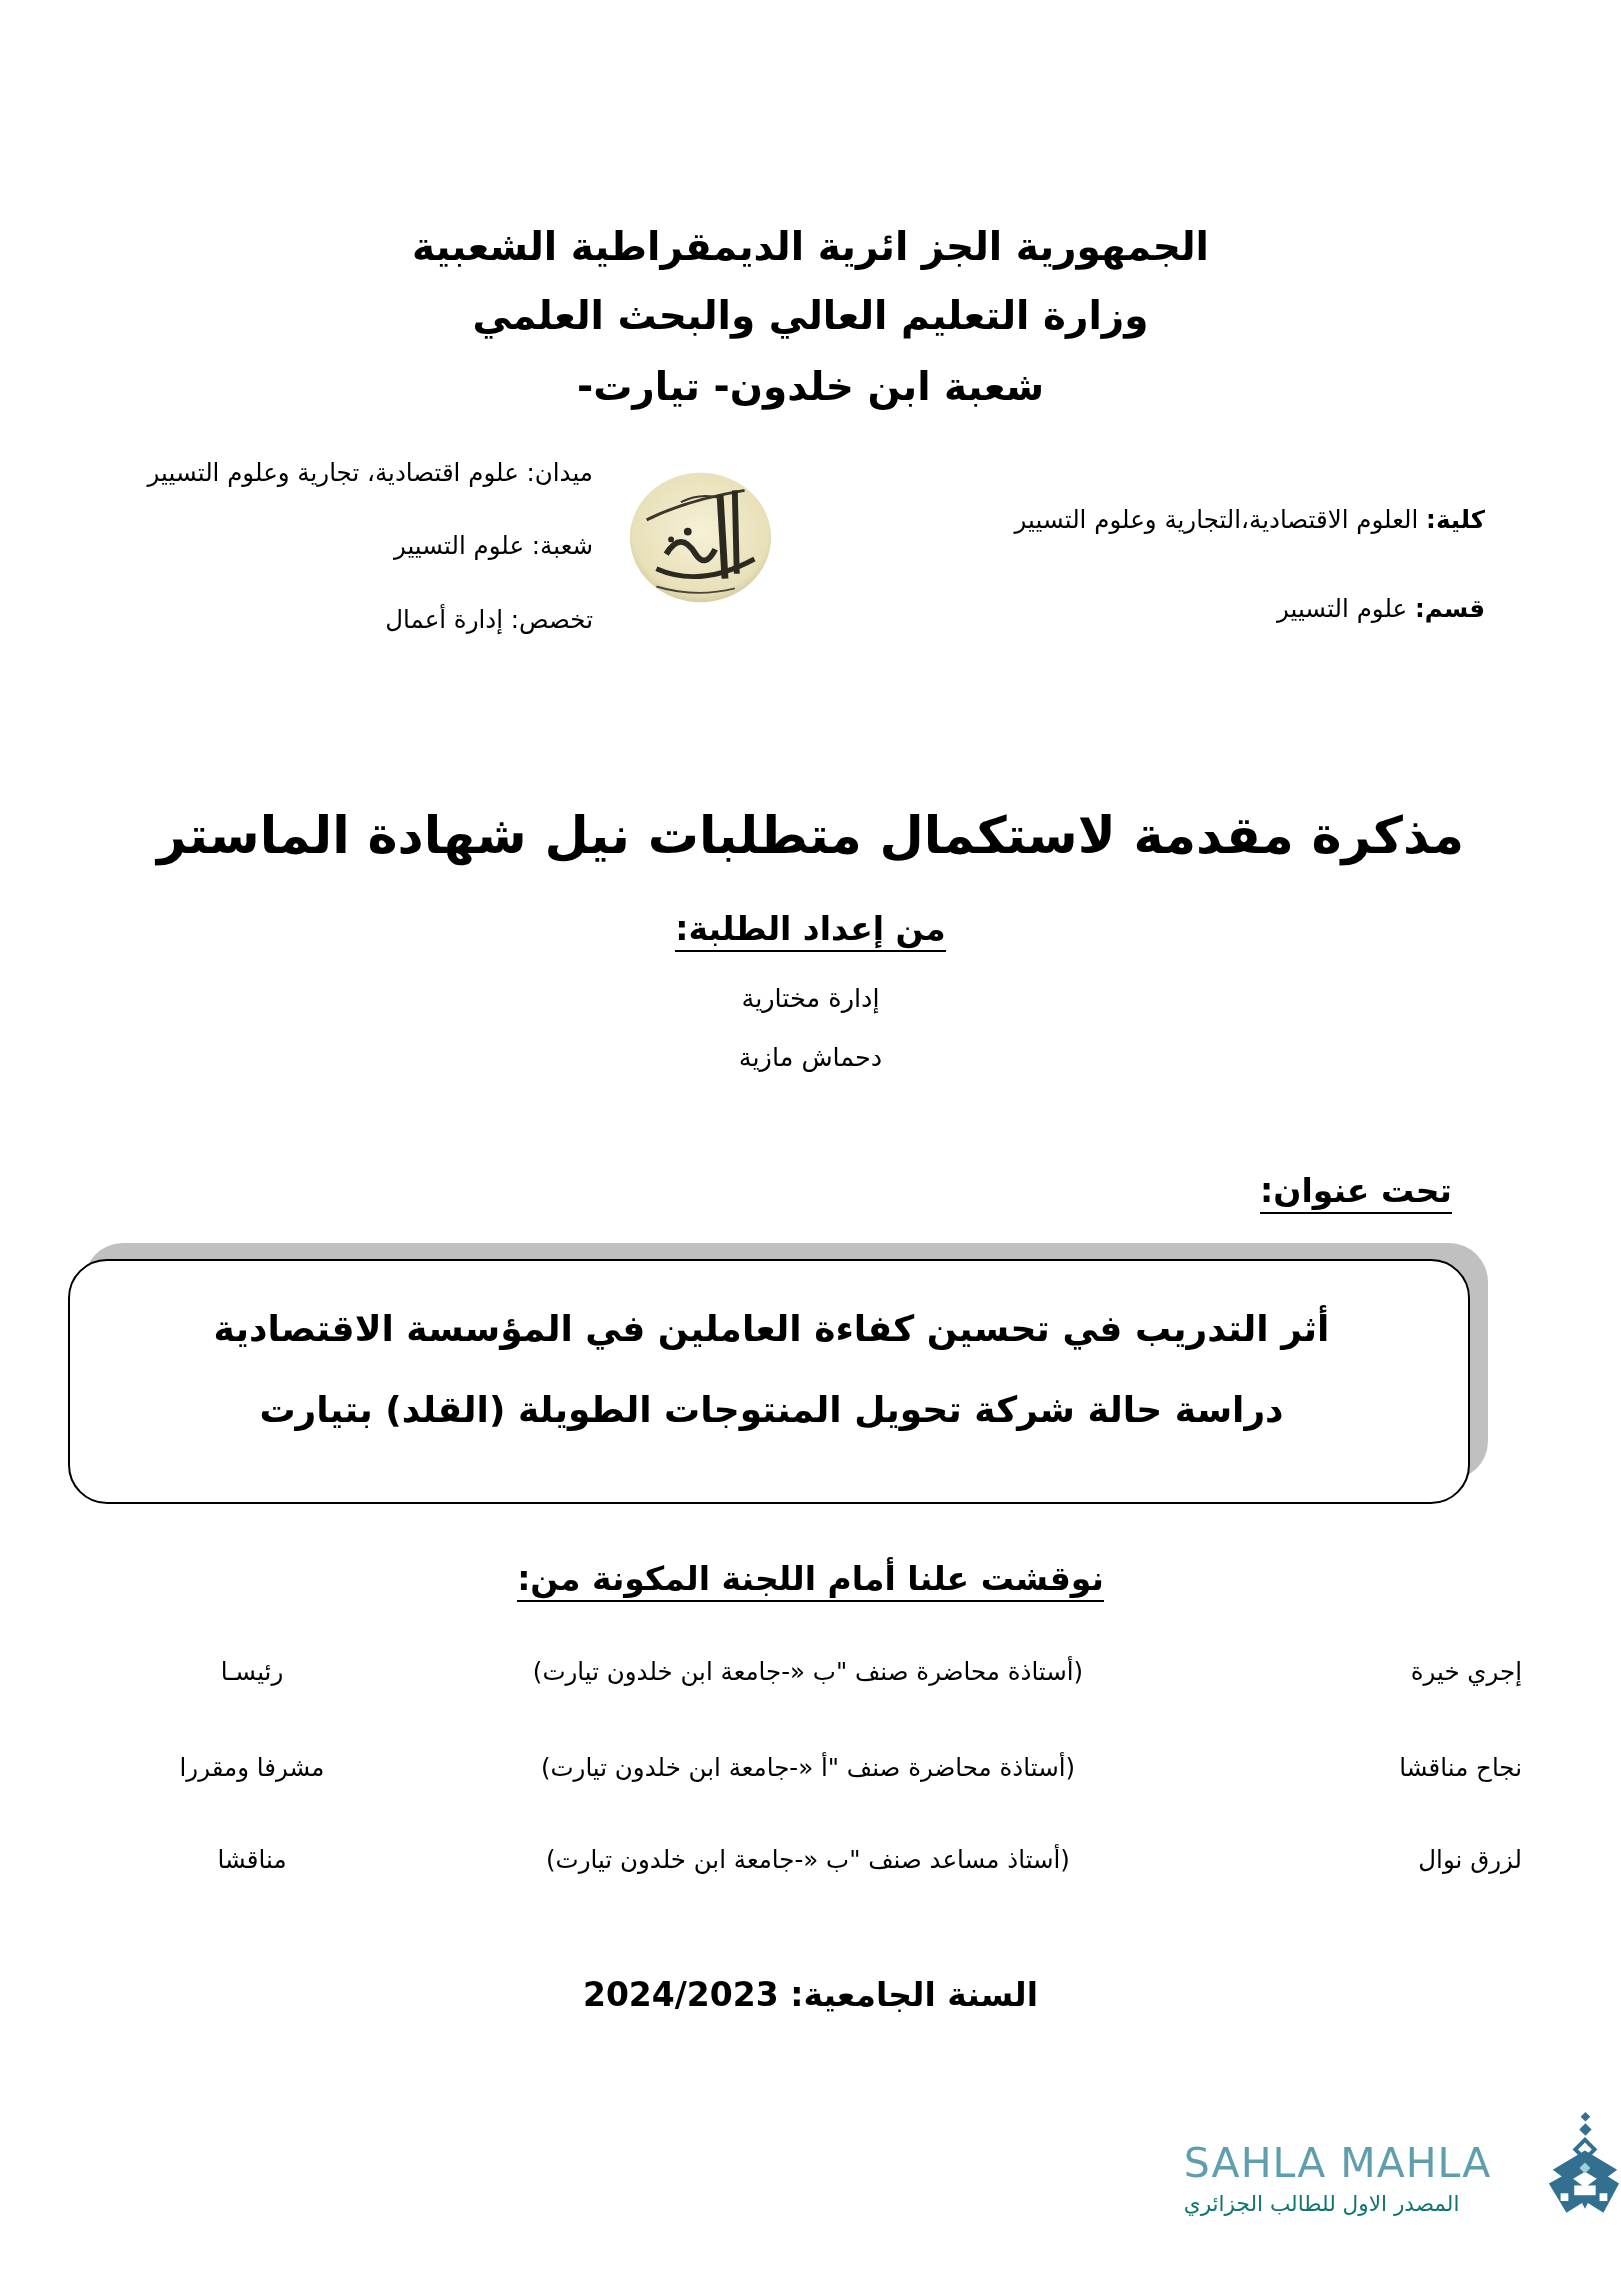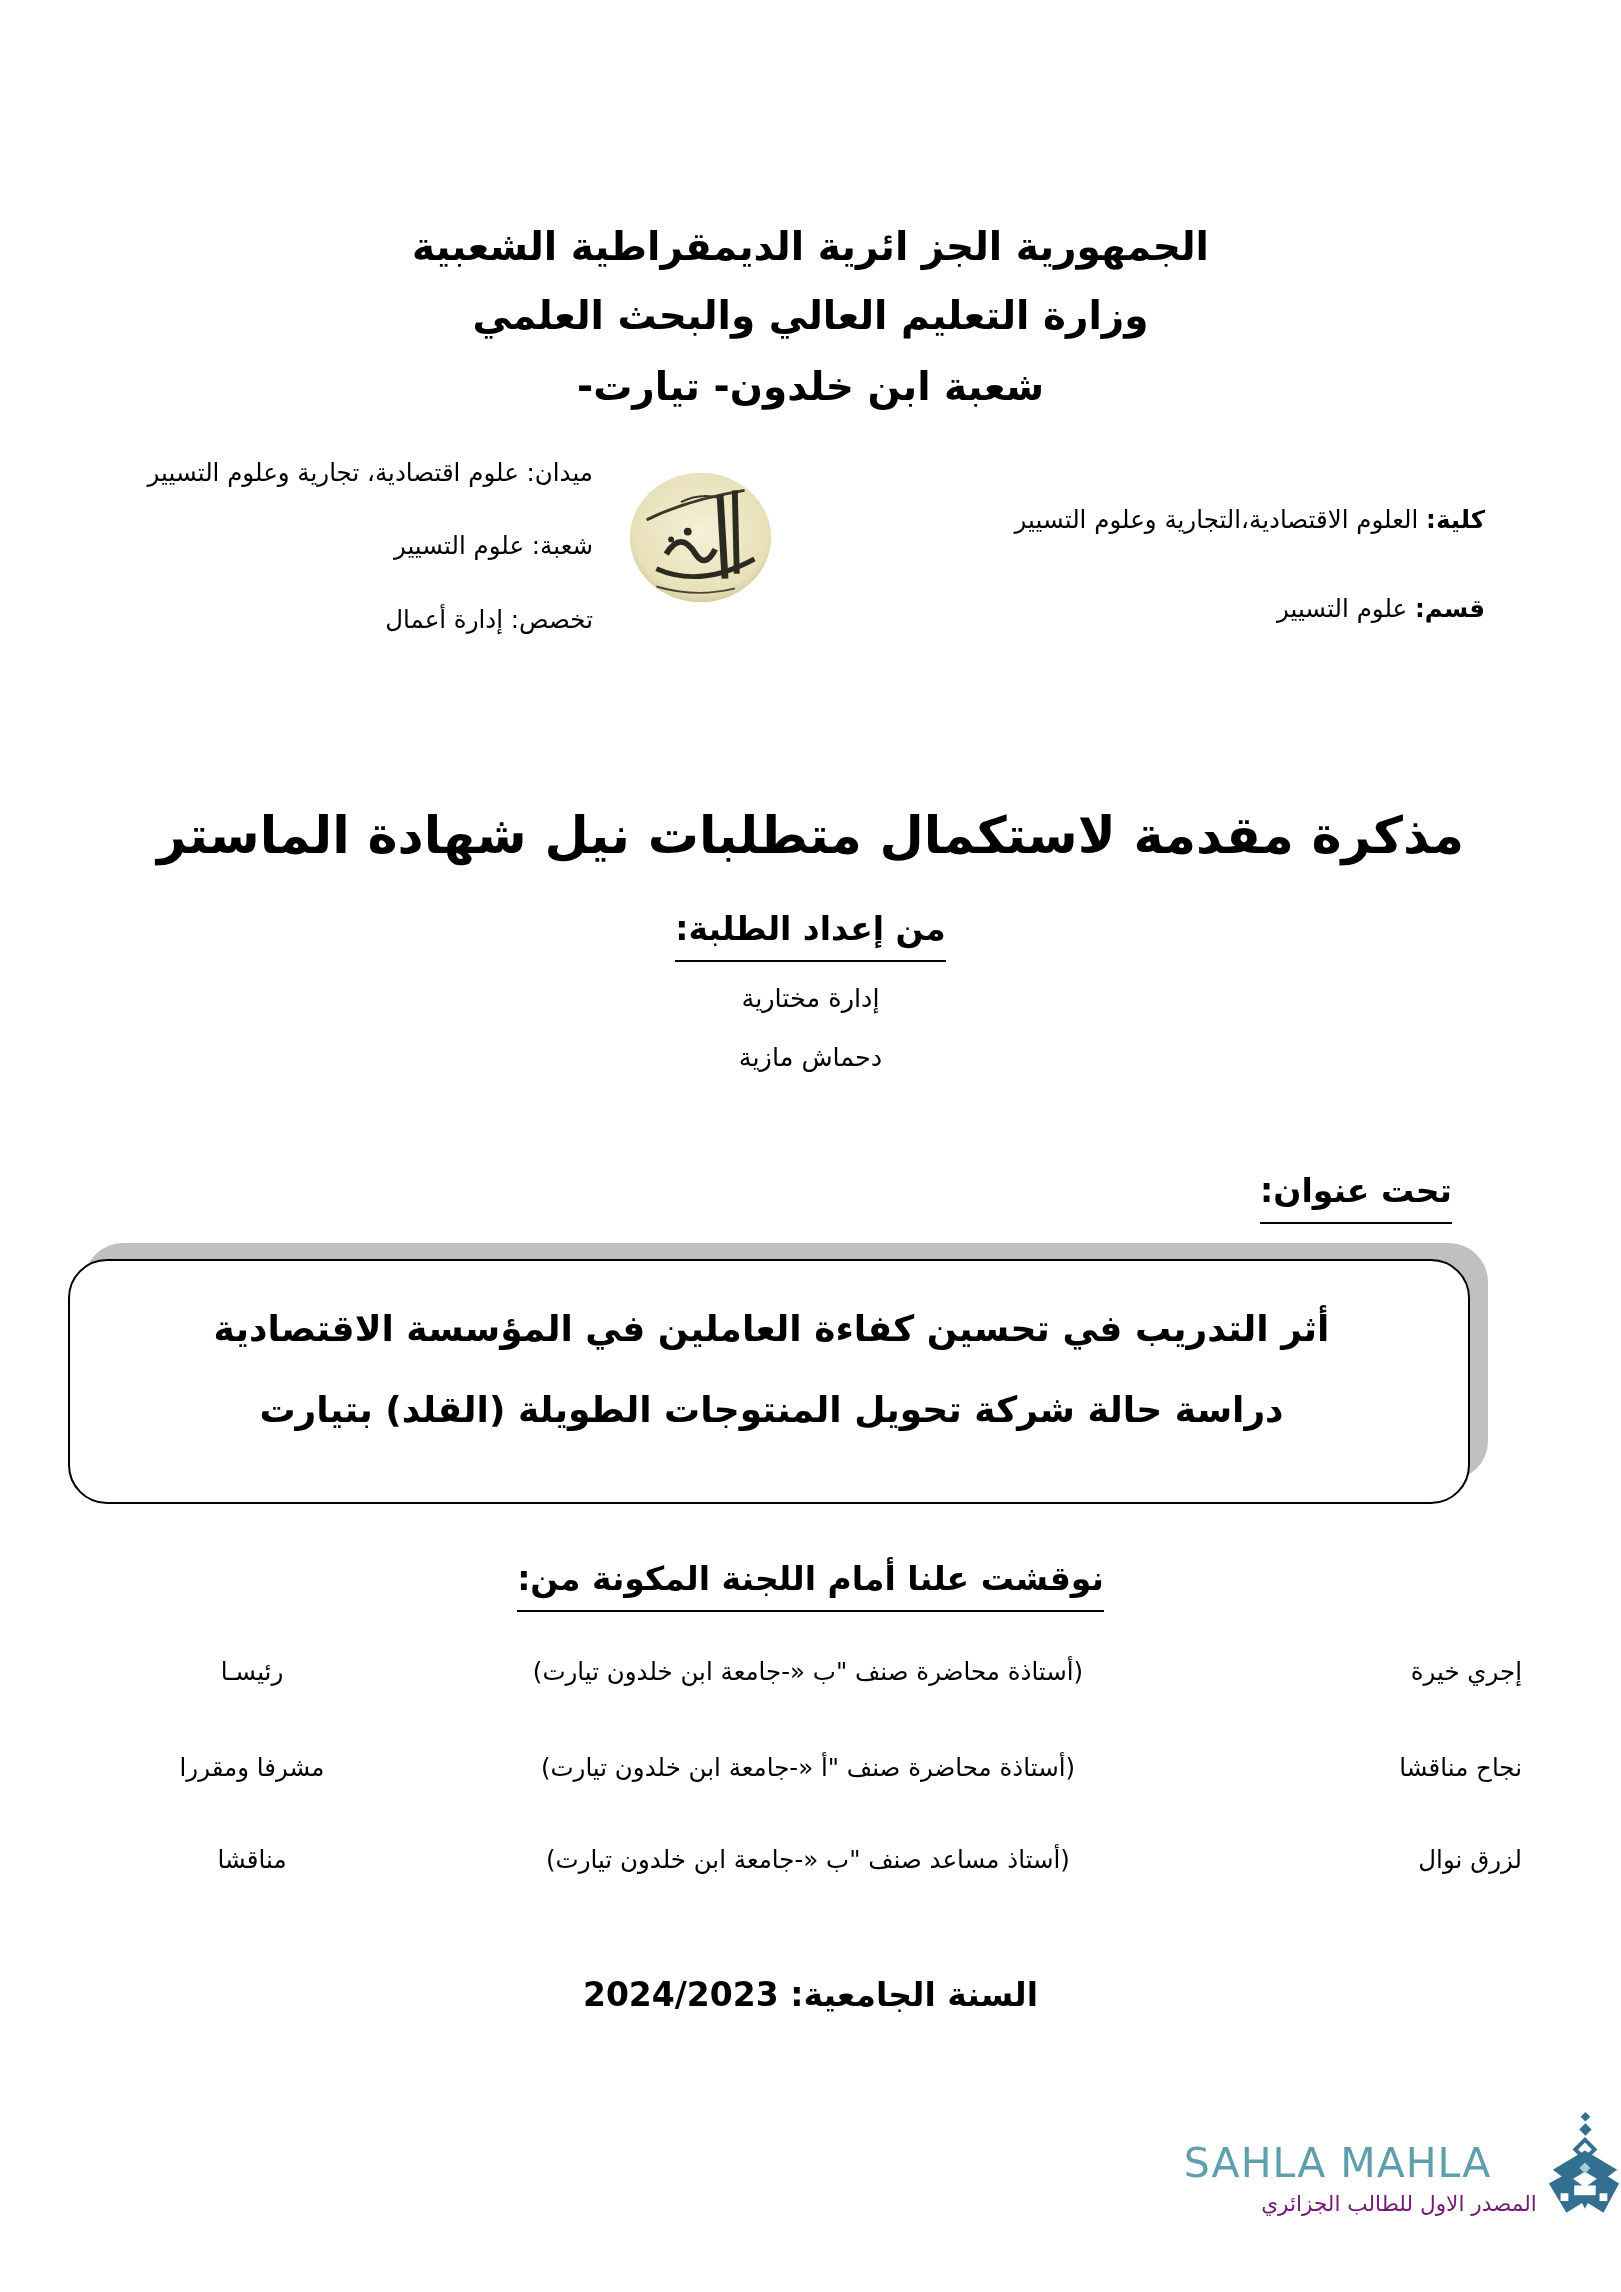--- a/index.html
+++ b/index.html
@@ -16,21 +16,21 @@
   .meta { font-size: 24.5px; line-height: 1; white-space: nowrap; direction: rtl; }
   .meta b { font-weight: bold; }
 
   .logo {
     left: 627px; top: 461px; width: 147px; height: 149px;
   }
 
   .main-title { font-weight: bold; font-size: 51px; line-height: 1; letter-spacing: 0; }
 
   .sub-head { font-weight: bold; font-size: 33px; line-height: 1; }
-  .sub-head span { border-bottom: 2.9px solid #000; padding-bottom: 12px; text-align: center; }
+  .sub-head span { border-bottom: 2.9px solid #000; padding-bottom: 2px; text-align: center; }
 
   .student { font-size: 25.5px; line-height: 1; }
 
   .title-shadow {
     left: 84px; top: 1243px; width: 1404px; height: 237px;
     background: #c0c0c0; border-radius: 39px;
   }
   .title-box {
     left: 68px; top: 1259px; width: 1398px; height: 241px;
     background: #fff; border: 2.9px solid #000; border-radius: 39px;
@@ -42,21 +42,21 @@
   .year { font-weight: bold; font-size: 33px; line-height: 1; }
 
   .watermark { left: 1176px; top: 2117px; width: 445px; height: 108px; }
   .wm-text {
     position: absolute; left: 7.8px; top: 21.6px;
     font-family: "DejaVu Sans", sans-serif; font-size: 41px; letter-spacing: 1px;
     color: #5f9fad; white-space: nowrap;
   }
   .wm-sub {
     position: absolute; left: 7.8px; top: 74px; width: 353px;
-    font-size: 21.6px; color: #701a75; direction: rtl; text-align: right; white-space: nowrap;
+    font-size: 21.6px; color: #0f766e; direction: rtl; text-align: left; white-space: nowrap;
   }
 </style>
 </head>
 <body>
 
 <div class="center-line hdr" style="top:227px;">الجمهورية الجز ائرية الديمقراطية الشعبية</div>
 <div class="center-line hdr" style="top:296px;">وزارة التعليم العالي والبحث العلمي</div>
 <div class="center-line hdr" style="top:367px;">شعبة ابن خلدون- تيارت-</div>
 
 <div class="abs meta" style="right:1028px; top:461px;">

